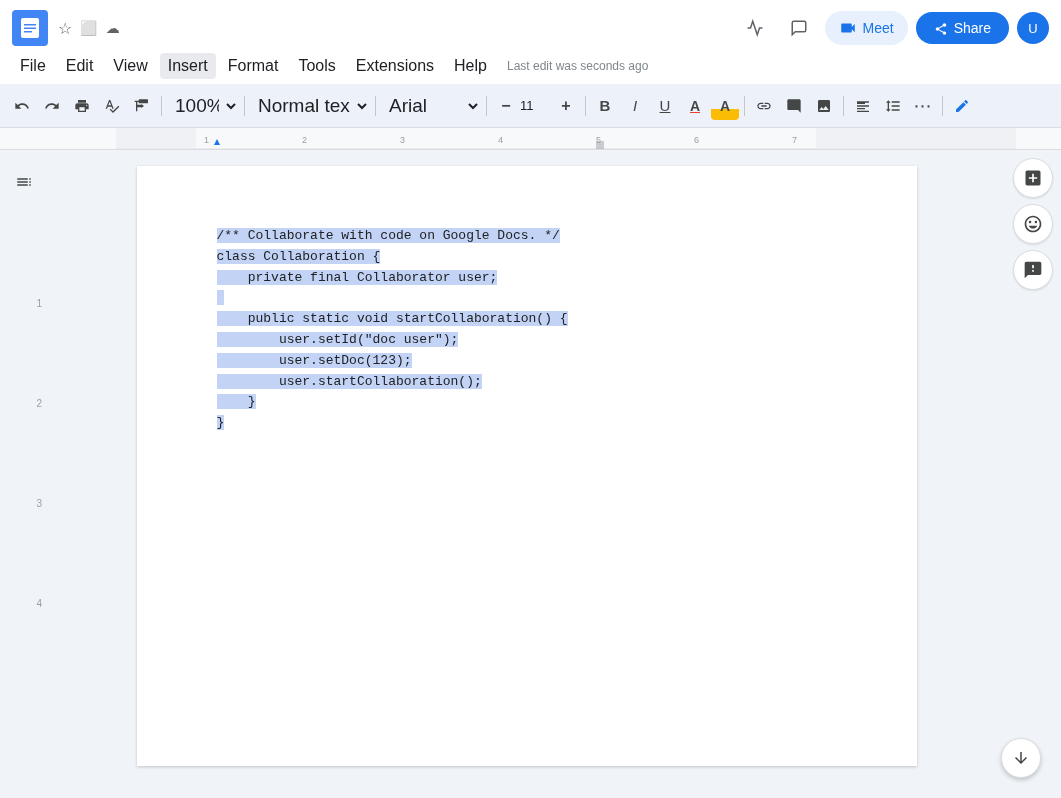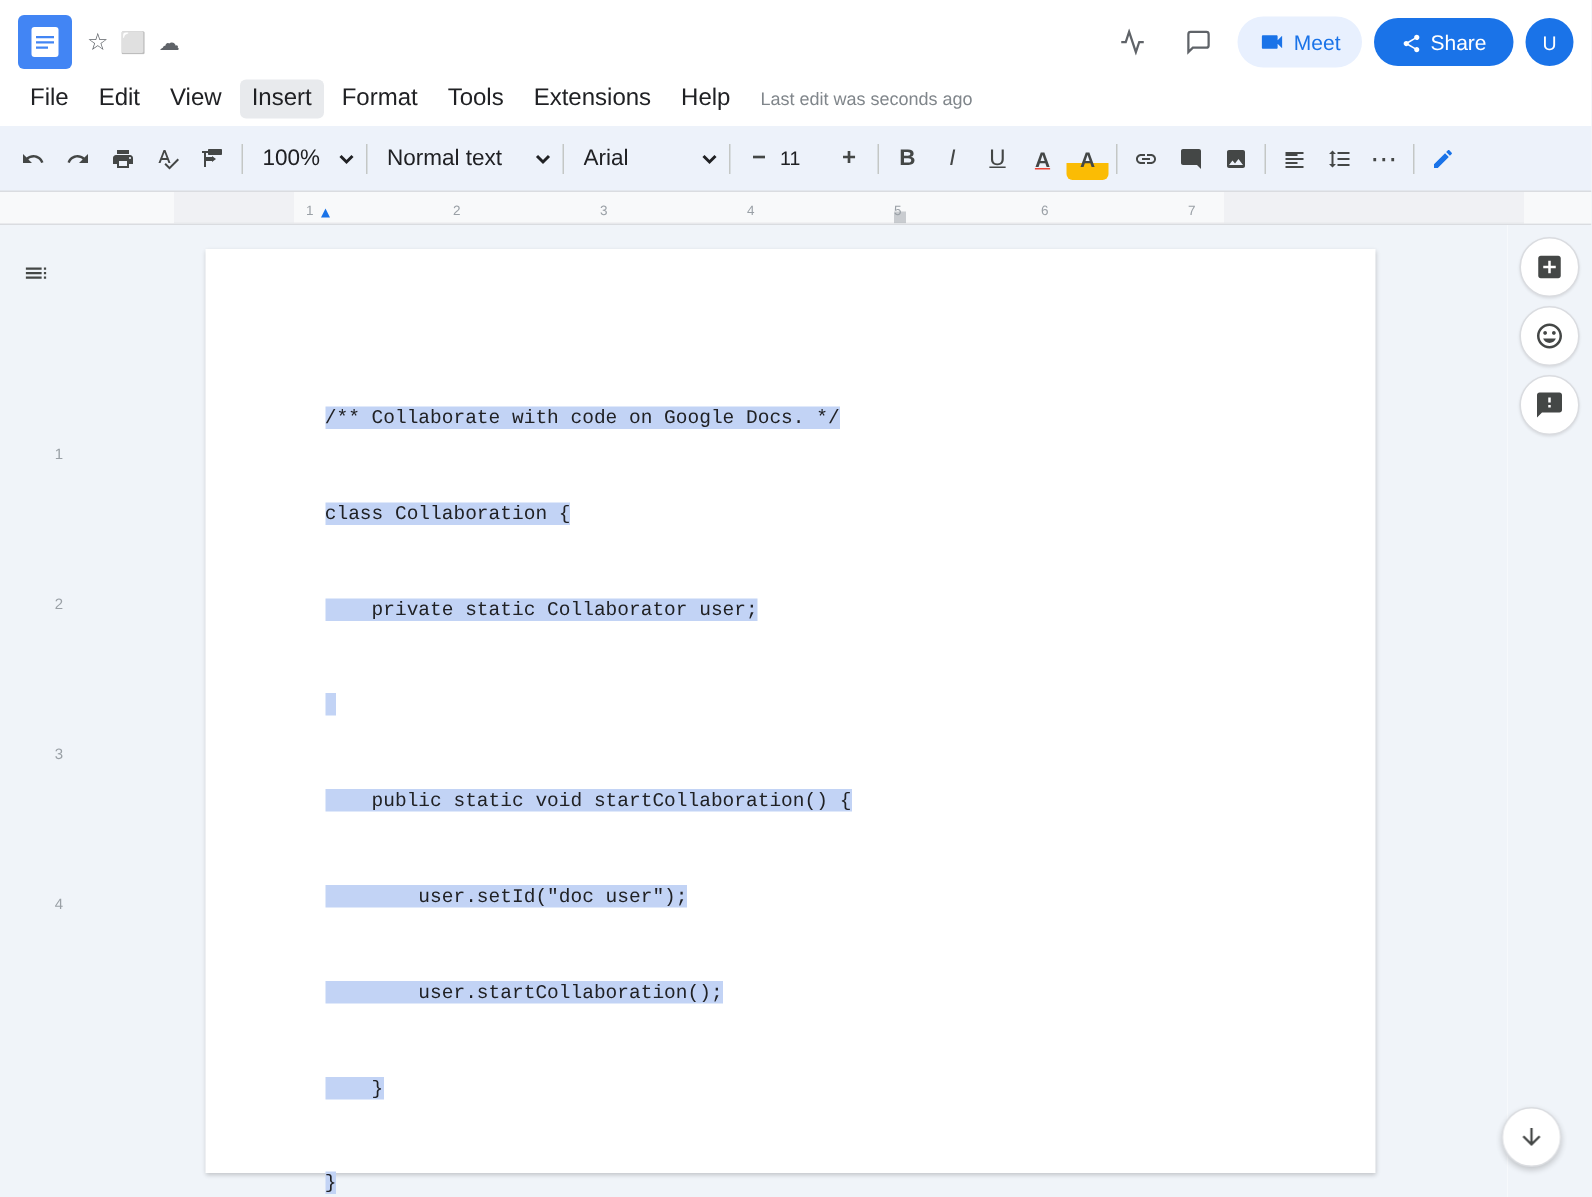--- a/index.html
+++ b/index.html
@@ -144,21 +144,21 @@
       width: 1px;
       height: 20px;
       background: #c4c7c5;
       margin: 0 3px;
     }
     .toolbar-select {
       height: 28px;
       border: none;
       background: transparent;
       border-radius: 4px;
-      font-size: 15px;
+      font-size: 19px;
       color: #202124;
       cursor: pointer;
       padding: 0 4px;
     }
     #zoom-select { width: 72px; }
     #style-select { width: 120px; }
     #font-select { width: 100px; }
     #font-size-area {
       display: flex;
       align-items: center;
@@ -228,21 +228,20 @@
     #code-block {
       font-family: 'Courier New', Courier, monospace;
       font-size: 13px;
       line-height: 1.6;
       color: #202124;
       background: transparent;
     }
     .code-line {
       display: block;
       white-space: pre;
-      margin-top: 43px;
     }
     .sel {
       background: #c2d3f5;
     }
 
     
     #right-sidebar {
       width: 56px;
       background: #f0f4f9;
       display: flex;
@@ -488,29 +487,30 @@
   </div>
 
   <div id="page-area">
     <div id="page">
       <div id="code-block">
 
         <span class="code-line"><span class="sel">/** Collaborate with code on Google Docs. */</span></span>
 
         <span class="code-line"><span class="sel">class Collaboration {</span></span>
 
-        <span class="code-line"><span class="sel">    private static Collaborator user;</span></span>
+        <span class="code-line"><span class="sel">    private final Collaborator user;</span></span>
 
         <span class="code-line"><span class="sel">&nbsp;</span></span>
 
         <span class="code-line"><span class="sel">    public static void startCollaboration() {</span></span>
 
 
         <span class="code-line"><span class="sel">        user.setId("doc user");</span></span>
 
+        <span class="code-line"><span class="sel">        user.setDoc(123);</span></span>
 
         <span class="code-line"><span class="sel">        user.startCollaboration();</span></span>
 
         <span class="code-line"><span class="sel">    }</span></span>
 
         <span class="code-line"><span class="sel">}</span></span>
       </div>
     </div>
   </div>
 

